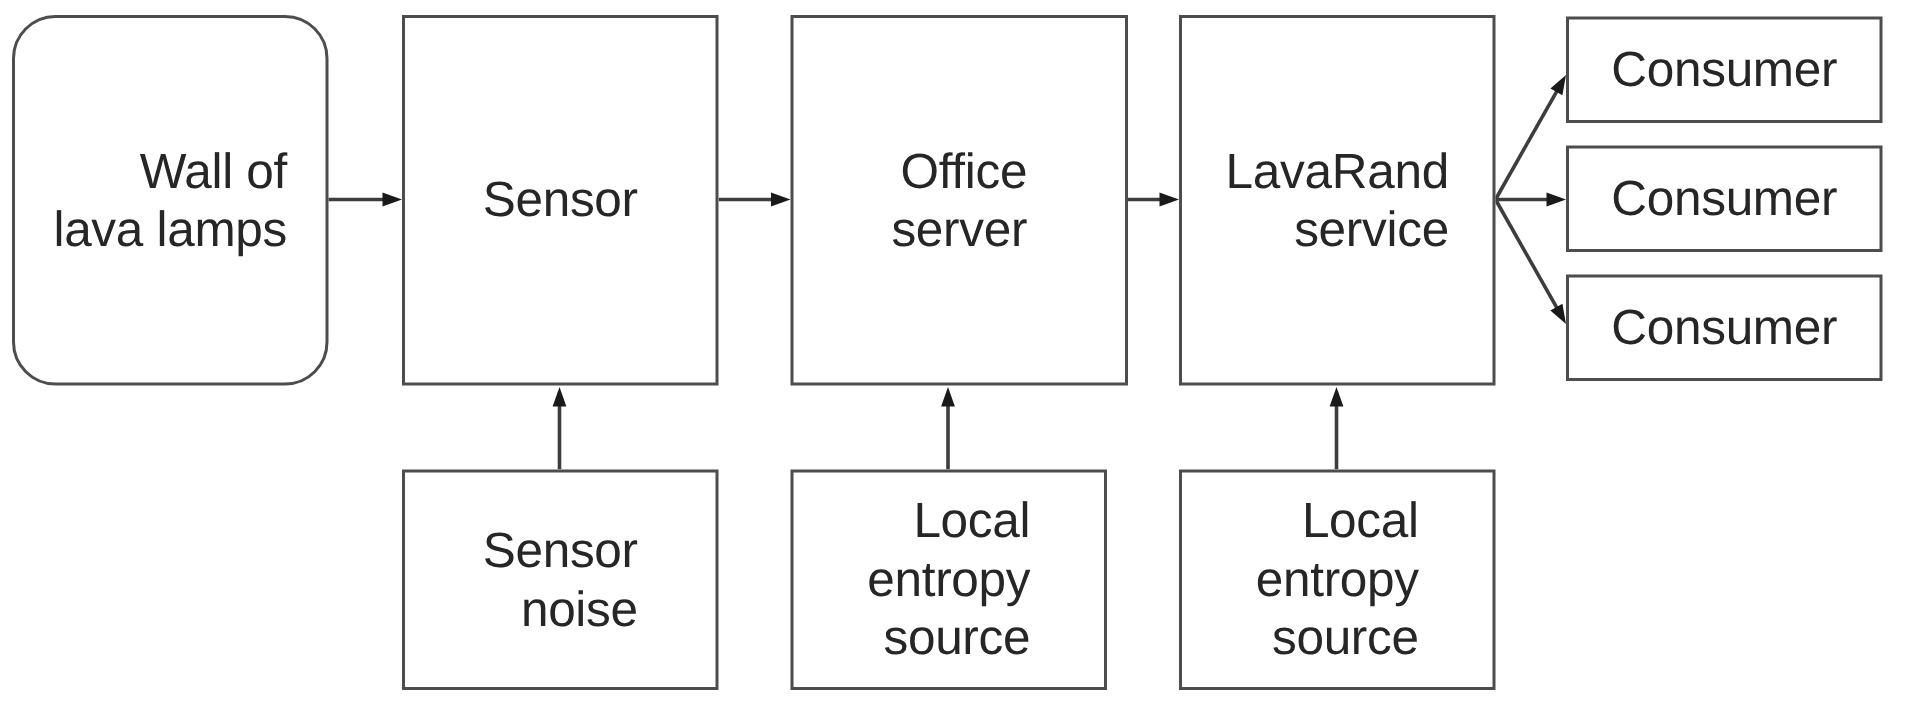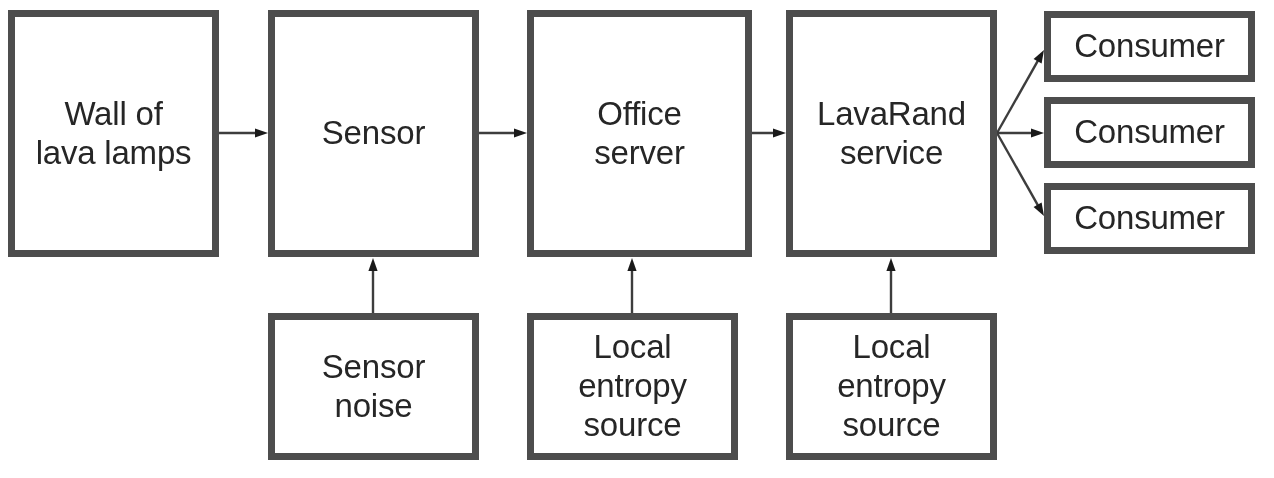--- a/index.html
+++ b/index.html
@@ -11,26 +11,26 @@
     position: relative;
     width: 1274px;
     height: 478px;
     background: #ffffff;
     font-family: "Liberation Sans", sans-serif;
     overflow: hidden;
   }
   .node {
     position: absolute;
     box-sizing: border-box;
-    border: 7px solid #404040;
+    border: 2px solid #404040;
     background: #ffffff;
     display: flex;
     align-items: center;
     justify-content: center;
-    text-align: center;
+    text-align: right;
     color: #262626;
     font-size: 33px;
     line-height: 1.18;
     letter-spacing: -0.2px;
     white-space: pre-line;
     user-select: none;
   }
   #edges {
     position: absolute;
     left: 0;
@@ -68,21 +68,21 @@
       <line x1="997" y1="133" x2="1039.0725197563065" y2="207.29827956964772" class="edge-line" stroke="#3d3d3d"></line>
       <polygon points="1044,216 1033.5914842852364,206.95440435264103 1041.5970670811605,202.42112252844302" class="edge-head"></polygon>
       <line x1="373" y1="313" x2="373" y2="268" class="edge-line" stroke="#3d3d3d"></line>
       <polygon points="373,258 377.6,271 368.4,271" class="edge-head"></polygon>
       <line x1="632" y1="313" x2="632" y2="268" class="edge-line" stroke="#3d3d3d"></line>
       <polygon points="632,258 636.6,271 627.4,271" class="edge-head"></polygon>
       <line x1="891" y1="313" x2="891" y2="268" class="edge-line" stroke="#3d3d3d"></line>
       <polygon points="891,258 895.6,271 886.4,271" class="edge-head"></polygon>
     </svg>
 
-  <div class="node" style="left: 8px; top: 10px; width: 211px; height: 247px; border-color: rgb(77, 77, 77); color: rgb(38, 38, 38);">Wall of
+  <div class="node" style="left: 8px; top: 10px; width: 211px; height: 247px; border-color: rgb(77, 77, 77); color: rgb(38, 38, 38); border-radius: 29px;">Wall of
 lava lamps</div>
   <div class="node" style="left: 268px; top: 10px; width: 211px; height: 247px; border-color: rgb(77, 77, 77); color: rgb(38, 38, 38);">Sensor</div>
   <div class="node" style="left: 527px; top: 10px; width: 225px; height: 247px; border-color: rgb(77, 77, 77); color: rgb(38, 38, 38);">Office
 server</div>
   <div class="node" style="left: 786px; top: 10px; width: 211px; height: 247px; border-color: rgb(77, 77, 77); color: rgb(38, 38, 38);">LavaRand
 service</div>
   <div class="node" style="left: 1044px; top: 11px; width: 211px; height: 71px; border-color: rgb(77, 77, 77); color: rgb(38, 38, 38);">Consumer</div>
   <div class="node" style="left: 1044px; top: 97px; width: 211px; height: 71px; border-color: rgb(77, 77, 77); color: rgb(38, 38, 38);">Consumer</div>
   <div class="node" style="left: 1044px; top: 183px; width: 211px; height: 71px; border-color: rgb(77, 77, 77); color: rgb(38, 38, 38);">Consumer</div>
   <div class="node" style="left: 268px; top: 313px; width: 211px; height: 147px; border-color: rgb(77, 77, 77); color: rgb(38, 38, 38);">Sensor

